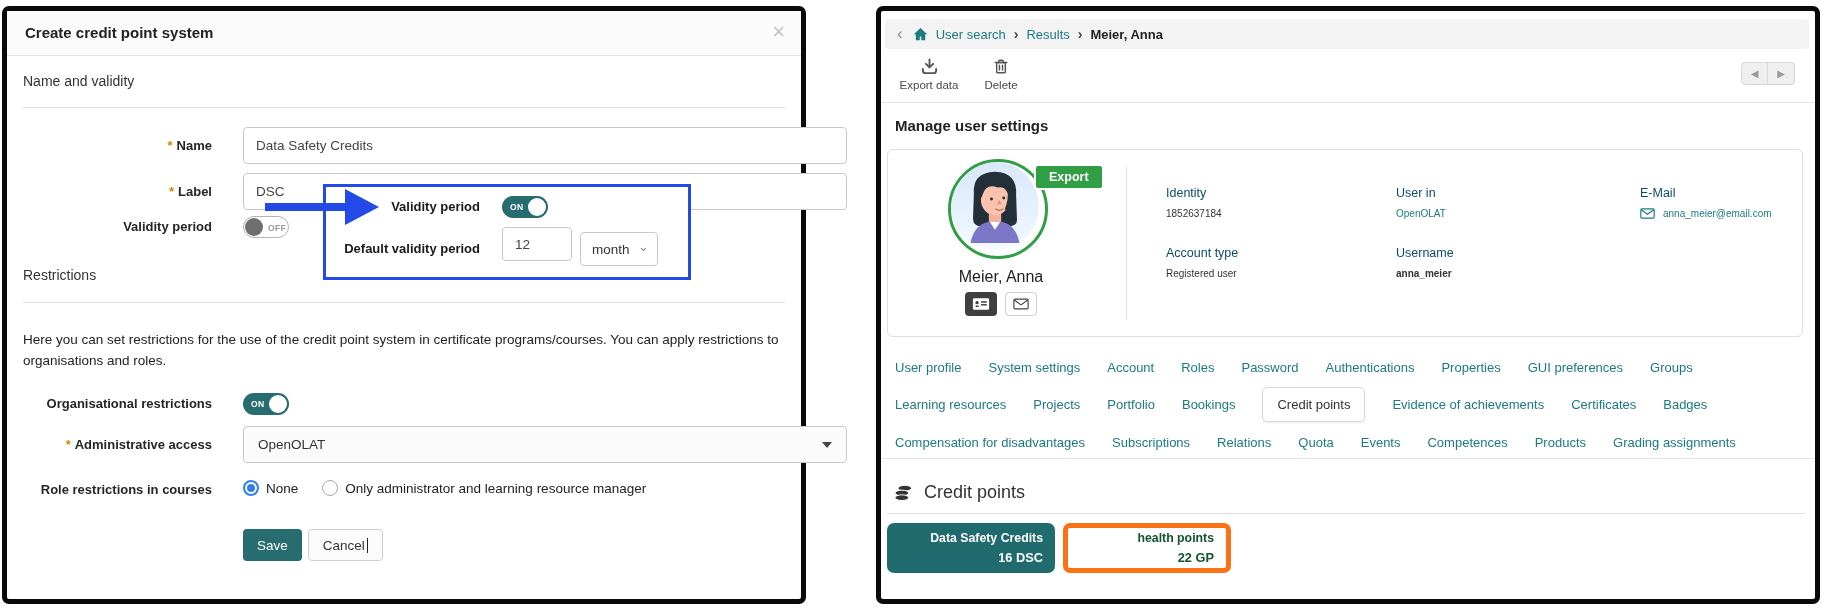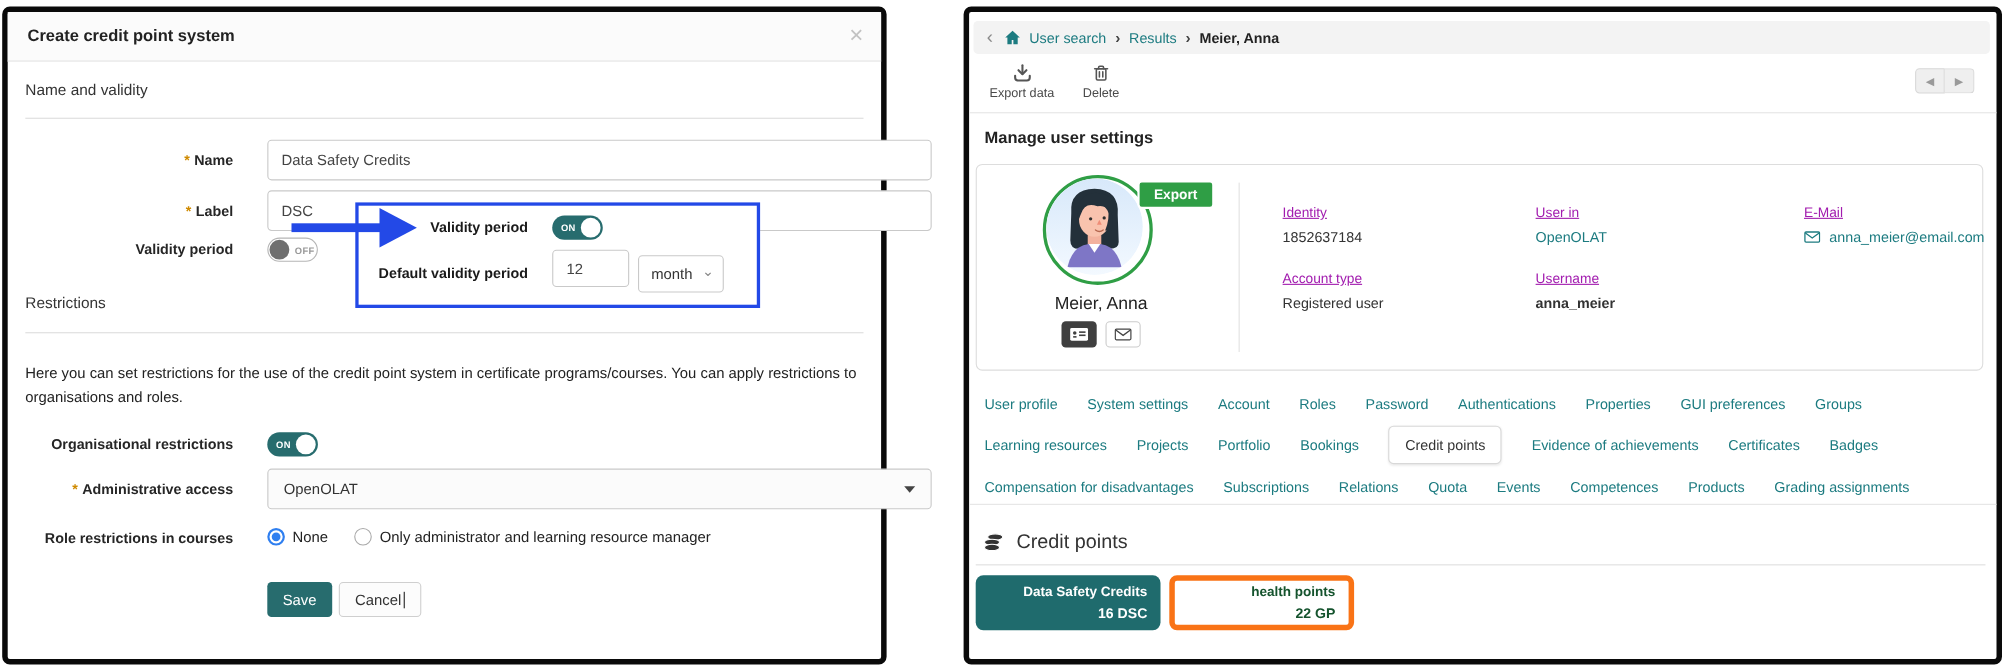--- a/index.html
+++ b/index.html
@@ -85,22 +85,22 @@
   #user-card{position:absolute;left:6px;top:138px;width:916px;height:188px;border:1px solid #ddd;border-radius:6px;box-sizing:border-box;background:#fff;}
   #avatar-wrap{position:absolute;left:60px;top:9px;width:94px;height:94px;border:3px solid var(--badge_green);border-radius:50%;overflow:hidden;background:#fff;}
   #active-badge{position:absolute;left:146px;top:14px;background:var(--badge_green);color:#fff;font-size:12.5px;font-weight:bold;padding:4px 13px;border-radius:4px;border:2px solid #fff;}
   #user-name{position:absolute;left:0;top:118px;width:226px;text-align:center;font-size:16px;color:#222;}
   #user-quick-actions{position:absolute;left:0;top:142px;width:226px;display:flex;justify-content:center;gap:8px;}
   .qa-btn{width:32px;height:24px;border-radius:4px;display:flex;align-items:center;justify-content:center;cursor:pointer;box-sizing:border-box;}
   #qa-vcard{background:#3f3f3f;}
   #qa-mail{background:#fff;border:1px solid #ccc;}
   #card-vdivider{position:absolute;left:238px;top:16px;bottom:16px;width:1px;background:#e2e2e2;}
   .detail{position:absolute;}
-  .d-label{font-size:12.5px;color:#a21caf;text-decoration:underline;}
-  .d-value{font-size:13px;color:#333;margin-top:8px;}
+  .d-label{font-size:12.5px;color:#0c4a6e;}
+  .d-value{font-size:10px;color:#333;margin-top:8px;}
   #d-identity{left:278px;top:36px;} #d-account{left:278px;top:96px;}
   #d-userin{left:508px;top:36px;} #d-username{left:508px;top:96px;}
   #d-email{left:752px;top:36px;}
   .teal-link{color:var(--link);cursor:pointer;}
   #d-username .d-value{font-weight:bold;}
   #email-row{display:flex;align-items:center;gap:8px;margin-top:8px;}
   #email-row .d-value{margin-top:0;}
   .tabs-row{position:absolute;left:14px;display:flex;align-items:center;column-gap:27px;}
   #tabs-row1{top:349px;} #tabs-row2{top:376px;} #tabs-row3{top:424px;}
   .tab{font-size:13px;color:var(--link);cursor:pointer;white-space:nowrap;}

